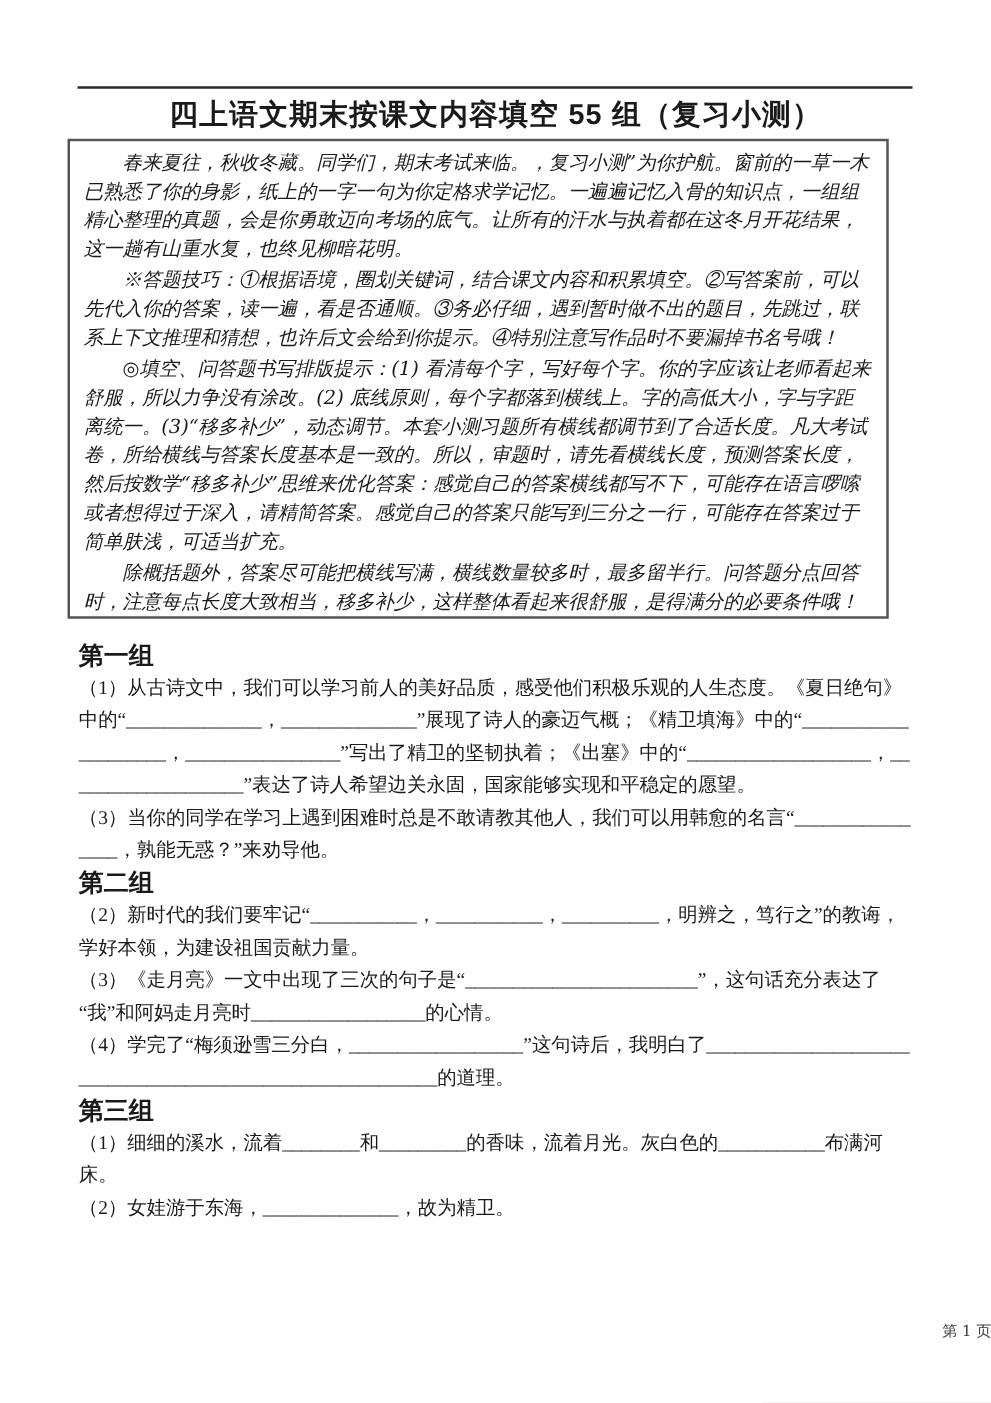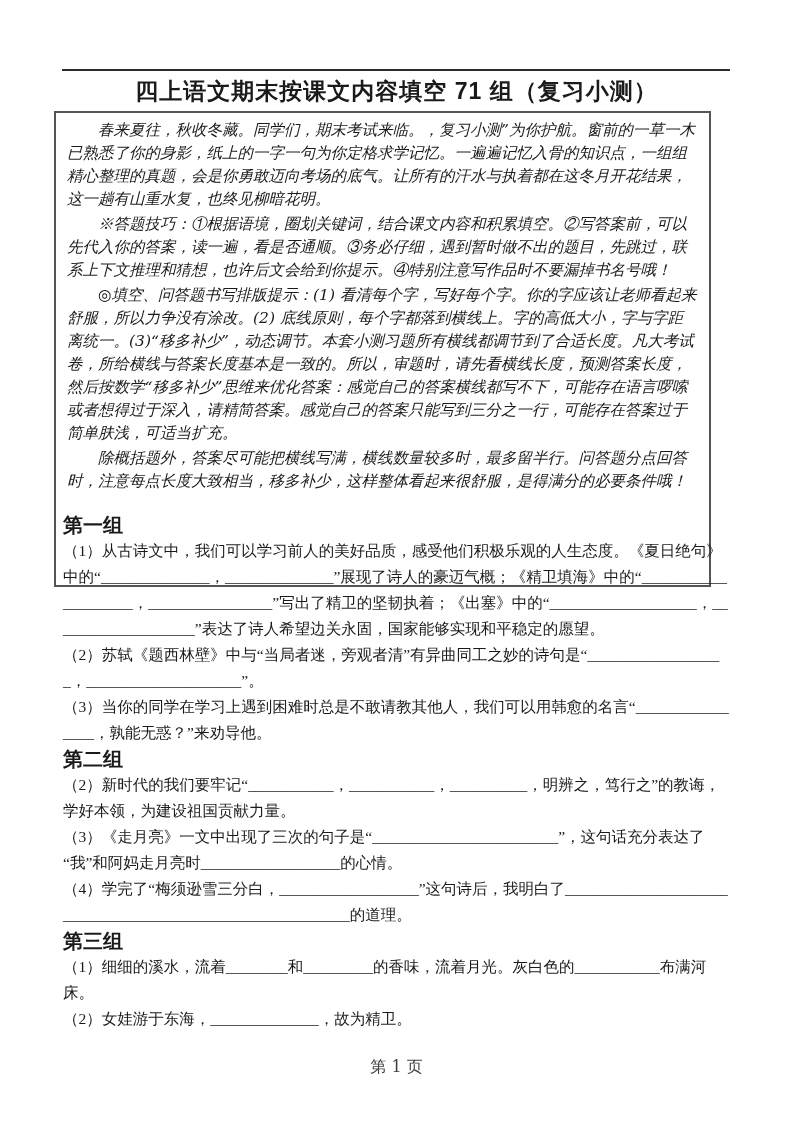--- a/index.html
+++ b/index.html
@@ -15,63 +15,62 @@
   .top-rule{
     position:absolute; left:62px; top:69px; width:668px;
     border-top:2px solid var(--rule_color);
   }
   .doc-title{
     position:absolute; top:76px; left:0; width:100%; margin:0;
     text-align:center; font-size:23px; font-weight:700; letter-spacing:1px;
     font-family:"Liberation Sans", sans-serif;
   }
   .intro-box{
-    position:absolute; left:54px; top:111px; width:657px; height:476px;
+    position:absolute; left:54px; top:111px; width:657px; height:384px;
     box-sizing:border-box; border:2px solid var(--box_border);
     padding:6px 11px 5px; overflow:hidden;
     font-size:15.5px; line-height:23px; font-style:italic;
   }
   .intro-box p{margin:0 0 2px; text-indent:2em;}
   .intro-box .b{font-weight:400;}
   .content{
     position:absolute; left:63px; top:512px; width:668px;
     font-size:15.5px; line-height:26px; word-break:break-all;
   }
   .group-heading{
     margin:0; font-size:20px; font-weight:700; line-height:26px;
     font-family:"Liberation Sans", sans-serif;
   }
   .question{margin:0;font-family:Liberation Serif, serif;}
   .page-footer{
     position:absolute; top:1057px; left:0; width:100%;
-    text-align:center; font-size:16px; color:var(--footer_text);
+    text-align:right; font-size:12px; color:var(--footer_text);
   }
 </style>
 </head>
 <body>
 
 <div class="page">
 
   <div class="top-rule"></div>
 
-  <h1 class="doc-title">四上语文期末按课文内容填空 71 组（复习小测）</h1>
+  <h1 class="doc-title">四上语文期末按课文内容填空 55 组（复习小测）</h1>
 
   <div class="intro-box">
     <p><span>春来夏往，秋收冬藏。同学们，期末考试来临。，复习小测”为你护航。窗前的一草一木已熟悉了你的身影，纸上的一字一句为你定格求学记忆。一遍遍记忆入骨的知识点，一组组精心整理的真题，会是你勇敢迈向考场的底气。让所有的汗水与执着都在这冬月开花结果，这一趟有山重水复，也终见柳暗花明。</span></p>
     <p><span>※答题技巧：①根据语境，圈划关键词，结合课文内容和积累填空。②写答案前，可以先代入你的答案，读一遍，看是否通顺。③务必仔细，遇到暂时做不出的题目，先跳过，联系上下文推理和猜想，也许后文会给到你提示。④特别注意写作品时不要漏掉书名号哦！</span></p>
     <p><span>◎填空、问答题书写排版提示：(1) </span><span class="b">看清每个字，写好每个字。</span><span>你的字应该让老师看起来舒服，所以力争没有涂改。(2) </span><span class="b">底线原则，每个字都落到横线上。</span><span>字的高低大小，字与字距离统一。(3)</span><span class="b">“移多补少”，动态调节。</span><span>本套小测习题所有横线都调节到了合适长度。凡大考试卷，所给横线与答案长度基本是一致的。所以，审题时，请先看横线长度，预测答案长度，然后按数学“移多补少”思维来优化答案：感觉自己的答案横线都写不下，可能存在语言啰嗦或者想得过于深入，请精简答案。感觉自己的答案只能写到三分之一行，可能存在答案过于简单肤浅，可适当扩充。</span></p>
     <p><span class="b">除概括题外，</span><span>答案尽可能把横线写满，横线数量较多时，最多留半行。问答题分点回答时，注意每点长度大致相当，移多补少，这样整体看起来很舒服，是得满分的必要条件哦！</span></p>
   </div>
 
   <div class="content">
 
     <section>
       <h2 class="group-heading">第一组</h2>
       <p class="question">（1）从古诗文中，我们可以学习前人的美好品质，感受他们积极乐观的人生态度。《夏日绝句》中的“______________，______________”展现了诗人的豪迈气概；《精卫填海》中的“____________________，________________”写出了精卫的坚韧执着；《出塞》中的“___________________，___________________”表达了诗人希望边关永固，国家能够实现和平稳定的愿望。</p>
-      <p class="question">（2）苏轼《题西林壁》中与“当局者迷，旁观者清”有异曲同工之妙的诗句是“__________________，____________________”。</p>
       <p class="question">（3）当你的同学在学习上遇到困难时总是不敢请教其他人，我们可以用韩愈的名言“________________，孰能无惑？”来劝导他。</p>
     </section>
 
     <section>
       <h2 class="group-heading">第二组</h2>
       <p class="question">（2）新时代的我们要牢记“___________，___________，__________，明辨之，笃行之”的教诲，学好本领，为建设祖国贡献力量。</p>
       <p class="question">（3）《走月亮》一文中出现了三次的句子是“________________________”，这句话充分表达了“我”和阿妈走月亮时__________________的心情。</p>
       <p class="question">（4）学完了“梅须逊雪三分白，__________________”这句诗后，我明白了__________________________________________________________的道理。</p>
     </section>
 

